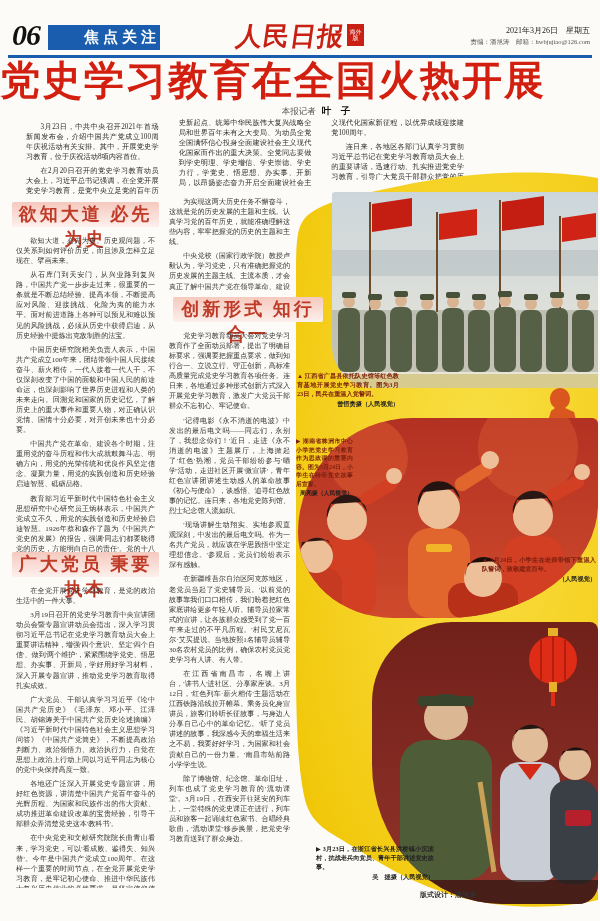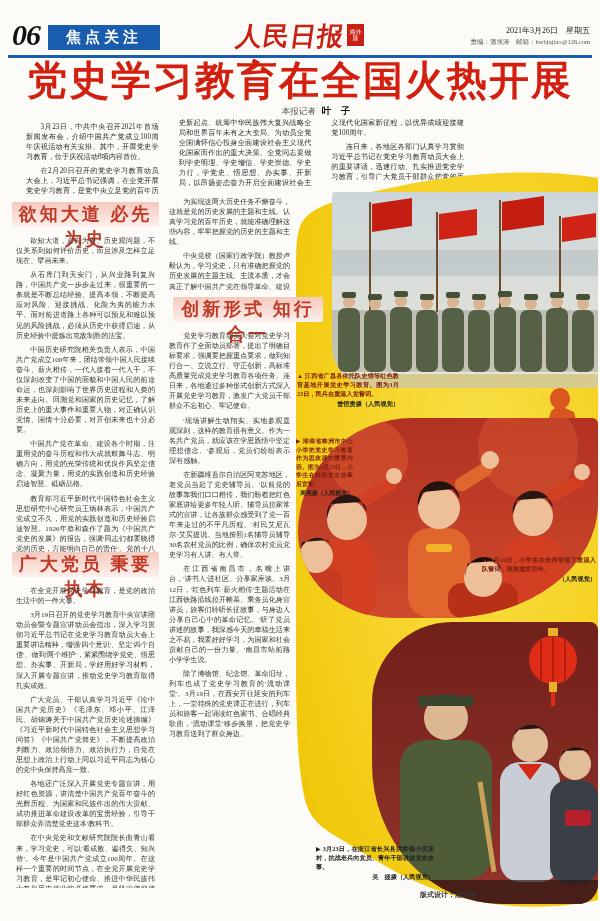--- a/index.html
+++ b/index.html
@@ -3,34 +3,34 @@
 <meta charset="utf-8">
 <style>
   html,body{margin:0;padding:0;background:#e9e7e2;}
   .page{position:relative;width:600px;height:921px;margin:0 auto;background:#fcfbf7;
         overflow:hidden;font-family:"Liberation Serif","DejaVu Serif",serif;color:#2e2e2e;}
   
   .pageno{position:absolute;left:12px;top:18px;font-size:30px;font-weight:bold;
           font-style:italic;color:#111;letter-spacing:-1px;}
   .section-box{position:absolute;left:48px;top:25px;width:112px;height:25px;background:#1a5dae;
           color:#fff;font-size:15px;font-weight:bold;letter-spacing:4px;
-          display:flex;align-items:center;justify-content:center;font-family:"Liberation Sans",sans-serif;}
+          display:flex;align-items:center;justify-content:flex-end;font-family:"Liberation Sans",sans-serif;}
   .masthead{position:absolute;left:50%;top:24px;transform:translateX(-50%);
           display:flex;align-items:flex-start;gap:3px;}
   .masthead-title{color:#c92014;font-size:26px;font-weight:bold;transform:skewX(-8deg);
           letter-spacing:1px;line-height:1;}
   .edition-box{background:#c92014;color:#fff;font-size:6px;width:15px;height:20px;
           display:flex;align-items:center;justify-content:center;text-align:center;
           line-height:1.05;padding:1px;font-family:"Liberation Sans",sans-serif;}
   .dateblock{position:absolute;right:10px;top:25px;text-align:right;line-height:1.5;}
   .dateblock .d1{font-size:8px;color:#222;}
   .dateblock .d2{font-size:6.5px;color:#555;}
   .rule{position:absolute;left:8px;right:8px;top:55px;height:3px;background:#1a5dae;}
   
-  .headline{position:absolute;left:0;right:0;top:59px;text-align:center;color:#d21f10;
+  .headline{position:absolute;left:0;right:0;top:59px;text-align:left;color:#d21f10;
           font-size:40px;font-weight:900;letter-spacing:2px;line-height:1.1;}
   .byline{position:absolute;left:0;right:0;top:105px;text-align:center;font-size:8.5px;color:#555;padding-left:32px;}
   .byline b{color:#111;font-size:9.5px;margin-left:4px;}
   
   .lede{position:absolute;left:22px;top:118px;width:446px;height:79px;overflow:hidden;
         column-count:3;column-gap:12px;font-size:7.2px;line-height:1.4;text-align:justify;color:#2b2b2b;}
   .lede p,.col p{margin:4px;text-indent:2em;}
   
   .col{position:absolute;font-size:7.1px;line-height:1.42;text-align:justify;color:#333;z-index:2;}
   .left-col{left:12px;top:202px;width:147px;height:716px;}
@@ -135,21 +135,22 @@
   <div class="col mid-col">
     <div class="intro-text">
         <p>为实现这两大历史任务不懈奋斗，这就是党的历史发展的主题和主线。认真学习党的百年历史，就能准确理解这些内容，牢牢把握党的历史的主题和主线。</p>
         <p>中央党校（国家行政学院）教授卢毅认为，学习党史，只有准确把握党的历史发展的主题主线、主流本质，才会真正了解中国共产党在领导革命、建设和改革中的伟大历史作用，真正了解中国特色社会主义道路是实现中华民族伟大复兴的光明大道，等等。</p>
       </div>
     <div class="sec-box box3">
       <span>创新形式 知行合一</span>
     </div>
     <div class="s3-text">
         <p>党史学习教育动员大会对党史学习教育作了全面动员部署，提出了明确目标要求，强调要把握重点要求，做到知行合一、立说立行、守正创新，高标准高质量完成党史学习教育各项任务。连日来，各地通过多种形式创新方式深入开展党史学习教育，激发广大党员干部群众不忘初心、牢记使命。</p>
-        <p>'现场讲解生动翔实、实地参观直观深刻，这样的教育很有意义。作为一名共产党员，就应该在学思践悟中坚定理想信念。'参观后，党员们纷纷表示深有感触。</p>
+        <p>'记得电影《永不消逝的电波》中发出的最后电文吗——同志们，永别了，我想念你们！'近日，走进《永不消逝的电波》主题展厅，上海掀起了'红色'热潮，党员干部纷纷参与'晒学'活动，走进社区开展'微宣讲'，青年红色宣讲团讲述生动感人的革命故事《初心与使命》，谈感悟、追寻红色故事的记忆。连日来，各地党史陈列馆、烈士纪念馆人流如织。</p>
+        <p>'现场讲解生动翔实、实地参观直观深刻，中发出的最后电文吗。作为一名共产党员，就应该在学思践悟中坚定理想信念。'参观后，党员们纷纷表示深有感触。</p>
         <p>在新疆维吾尔自治区阿克苏地区，老党员当起了党史辅导员。'以前党的故事靠我们口口相传，我们盼着把红色家底讲给更多年轻人听。辅导员拉家常式的宣讲，让各族群众感受到了党一百年来走过的不平凡历程。'村民艾尼瓦尔·艾买提说。当地按照1名辅导员辅导30名农村党员的比例，确保农村党员党史学习有人讲、有人带。</p>
         <p>在江西省南昌市，名嘴上讲台，'讲书人'进社区、分享家座谈。3月12日，'红色列车·薪火相传'主题活动在江西铁路沿线拉开帷幕。乘务员化身宣讲员，旅客们聆听长征故事，与身边人分享自己心中的革命记忆。'听了党员讲述的故事，我深感今天的幸福生活来之不易，我要好好学习，为国家和社会贡献自己的一份力量。'南昌市站前路小学学生说。</p>
         <p>除了博物馆、纪念馆、革命旧址，列车也成了党史学习教育的'流动课堂'。3月19日，在西安开往延安的列车上，一堂特殊的党史课正在进行，列车员和旅客一起诵读红色家书、合唱经典歌曲，'流动课堂'移步换景，把党史学习教育送到了群众身边。</p>
       </div>
   </div>
 
   <div class="photo photo1">
     <svg width="266" height="196" viewBox="0 0 266 196">
       <defs>
         <linearGradient id="sky" x1="0" y1="0" x2="0" y2="1">

